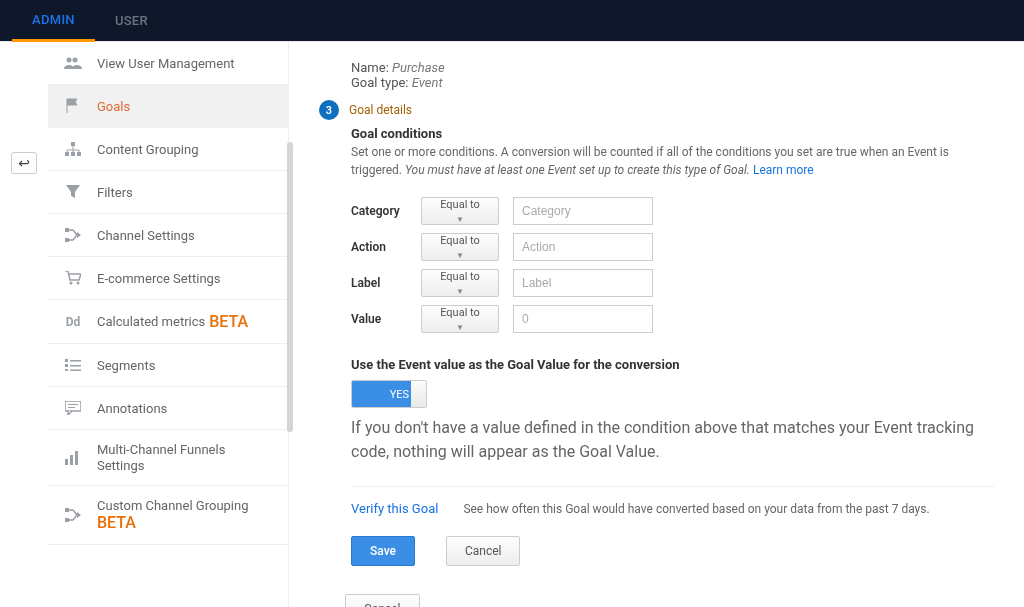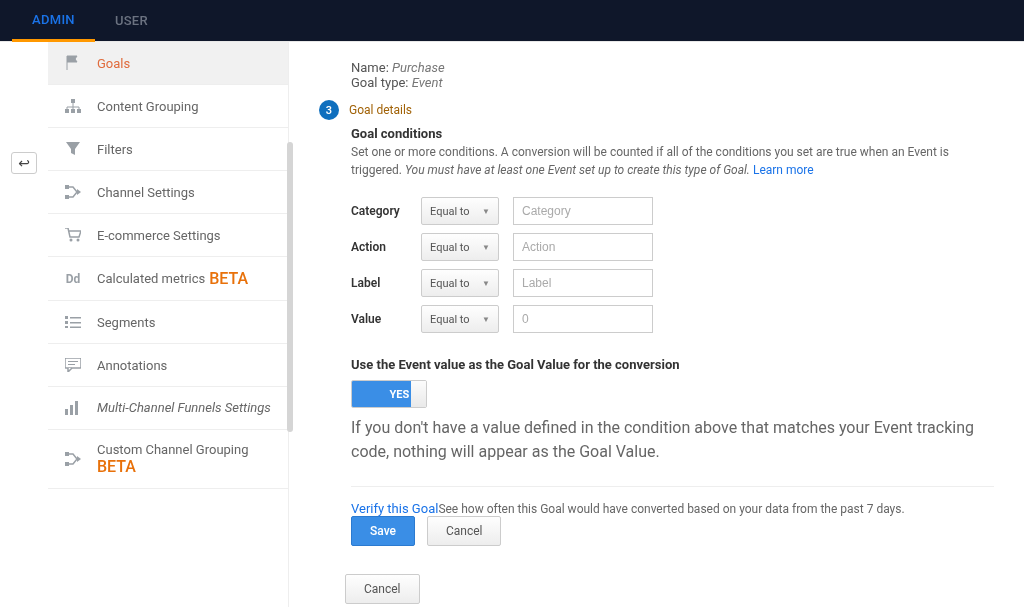--- a/index.html
+++ b/index.html
@@ -25,35 +25,35 @@
 .step-badge { width: 20px; height: 20px; background: #0f6fbe; color: #fff; border-radius: 50%; display: flex; align-items: center; justify-content: center; font-size: 11px; font-weight: 500; margin-right: 10px; }
 .step-title { font-size: 12px; color: #a16207; }
 .section { margin-left: 32px; margin-top: 6px; }
 .sub-h { font-weight: 700; font-size: 13px; color: #333; margin-bottom: 2px; }
 .help { font-size: 12px; color: #666; line-height: 1.5; }
 .help em { font-style: italic; }
 .link { color: #1a73e8; cursor: pointer; }
 .conditions { margin-top: 18px; }
 .cond-row { display: flex; align-items: center; margin-bottom: 8px; }
 .cond-label { width: 70px; font-size: 12px; font-weight: 600; color: #333; }
-.dropdown { width: 78px; height: 28px; border: 1px solid #ccc; background: linear-gradient(#fefefe,#ededed); border-radius: 2px; padding: 0 8px; display: flex; align-items: center; justify-content: space-between; font-size: 11px; color: #555; cursor: pointer; margin-right: 14px; }
+.dropdown { width: 78px; height: 28px; border: 1px solid #ccc; background: linear-gradient(#fefefe,#ededed); border-radius: 2px; padding: 0 8px; display: flex; align-items: center; justify-content: space-between; font-size: 11px; color: #555; cursor: pointer; margin-right: 14px; flex-direction: column; }
 .dropdown .caret { font-size: 8px; color: #888; }
 .text-input { width: 140px; height: 28px; border: 1px solid #ccc; padding: 0 8px; font-size: 12px; color: #333; }
 .text-input::placeholder { color: #aaa; }
 .toggle-section { margin-top: 24px; }
 .toggle-h { font-weight: 700; font-size: 13px; color: #333; margin-bottom: 8px; }
 .toggle { display: inline-flex; width: 76px; height: 28px; border: 1px solid #ccc; border-radius: 2px; overflow: hidden; cursor: pointer; }
-.toggle-yes { flex: 1.2; background: #3a8ee6; color: #fff; display: flex; align-items: center; justify-content: center; font-size: 11px; font-weight: 700; padding-left: 36px; }
+.toggle-yes { flex: 1.2; background: #3a8ee6; color: #fff; display: flex; align-items: center; justify-content: center; font-size: 11px; font-weight: 400; padding-left: 36px; }
 .toggle-no { flex: 0.8; background: linear-gradient(#fcfcfc,#e9e9e9); }
 .toggle-help { font-size: 16px; color: #666; margin-top: 8px; line-height: 1.5; max-width: 780px; }
 .divider { border-top: 1px solid #eee; margin-top: 22px; padding-top: 14px; }
-.verify-row { display: flex; align-items: baseline; gap: 0; }
+.verify-row { display: flex; align-items: baseline; gap: 25px; }
 .verify-link { color: #1a73e8; font-size: 13px; cursor: pointer; }
 .verify-help { font-size: 12px; color: #666; }
-.actions { display: flex; gap: 12px; }
+.actions { margin-top: 20px; display: flex; gap: 31px; }
 .btn { height: 30px; padding: 0 18px; border-radius: 2px; font-size: 12px; cursor: pointer; display: flex; align-items: center; }
 .btn-primary { background: #3a8ee6; color: #fff; border: 1px solid #2b7ad0; font-weight: 500; }
 .btn-default { background: linear-gradient(#fefefe,#ededed); color: #555; border: 1px solid #ccc; }
 .outer-cancel { margin-top: 28px; }
 .outer-cancel .btn { margin-left: -6px; }
 svg { display: block; }
 </style>
 </head>
 <body>
 
@@ -63,20 +63,31 @@
 </div>
 
 <div class="layout">
   <div class="back-col">
     <div class="back-btn">
       <span>↩</span>
     </div>
   </div>
 
   <div class="sidebar">
+    <div class="menu-item">
+      <span class="icon">
+        <svg width="18" height="14" viewBox="0 0 18 14">
+            <circle cx="5" cy="4" r="2.5" fill="#9aa0a6"></circle>
+            <circle cx="11" cy="4" r="2.5" fill="#9aa0a6"></circle>
+            <path d="M0 13c0-3 3-4 5-4s5 1 5 4z" fill="#9aa0a6"></path>
+            <path d="M8 13c0-3 3-4 5-4s5 1 5 4z" fill="#9aa0a6"></path>
+          </svg>
+      </span>
+      <span>View User Management</span>
+    </div>
     <div class="menu-item selected">
       <span class="icon">
         <svg width="16" height="16" viewBox="0 0 16 16">
             <path d="M2 1v14M2 1h10l-2 3 2 3H2" fill="#9aa0a6" stroke="#9aa0a6"></path>
           </svg>
       </span>
       <span>Goals</span>
     </div>
     <div class="menu-item">
       <span class="icon">
@@ -151,21 +162,21 @@
       <span>Annotations</span>
     </div>
     <div class="menu-item">
       <span class="icon">
         <svg width="16" height="14" viewBox="0 0 16 14">
             <rect x="0" y="8" width="3" height="6" fill="#9aa0a6"></rect>
             <rect x="5" y="4" width="3" height="10" fill="#9aa0a6"></rect>
             <rect x="10" y="0" width="3" height="14" fill="#9aa0a6"></rect>
           </svg>
       </span>
-      <span style="line-height:1.2;font-style:italic;">Multi-Channel Funnels Settings</span>
+      <span style="line-height:1.2;">Multi-Channel Funnels Settings</span>
     </div>
     <div class="menu-item">
       <span class="icon">
         <svg width="16" height="14" viewBox="0 0 16 14">
             <rect x="0" y="0" width="4" height="4" fill="#9aa0a6"></rect>
             <rect x="0" y="10" width="4" height="4" fill="#9aa0a6"></rect>
             <path d="M4 2h4l4 5-4 5H4" stroke="#9aa0a6" fill="none" stroke-width="1.5"></path>
             <path d="M12 4l4 3-4 3z" fill="#9aa0a6"></path>
           </svg>
       </span>

